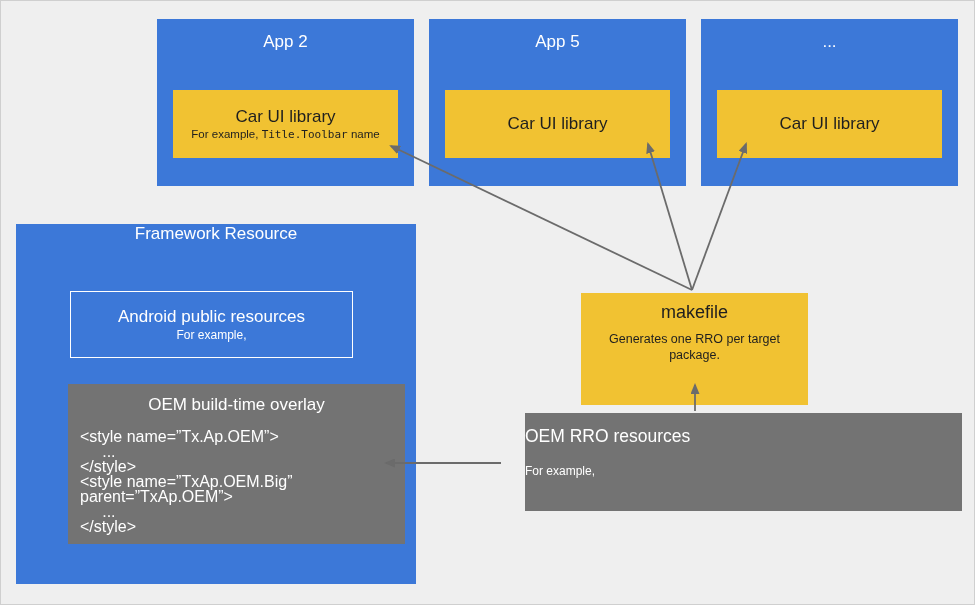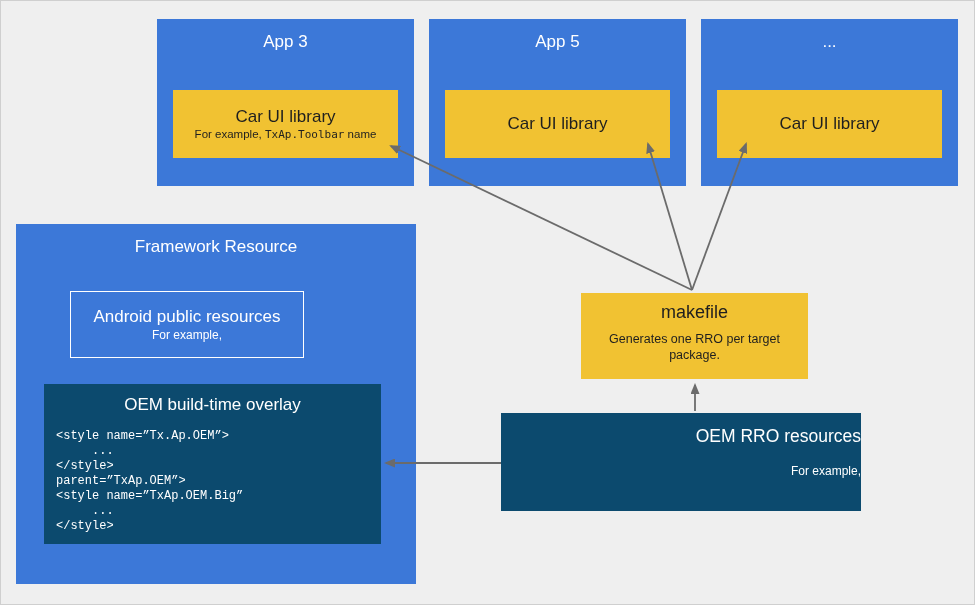--- a/index.html
+++ b/index.html
@@ -9,79 +9,79 @@
     position: relative;
     width: 975px;
     height: 605px;
     background: #efefef;
     border: 1px solid #cfcfcf;
     overflow: hidden;
   }
   .box { position: absolute; }
   .blue  { background: #3c78d8; color: #ffffff; }
   .yellow{ background: #f1c232; color: #1f1f1f; }
-  .green { background: #0c4a6e; color: #ffffff; }
+  .green { background: #737373; color: #ffffff; margin-left: 24px; }
 
   .app { width: 257px; height: 167px; top: 18px; }
   .app-title { text-align: center; font-size: 17px; margin-top: 13px; }
   .lib {
     position: absolute; left: 16px; top: 71px; width: 225px; height: 68px;
     display: flex; flex-direction: column; align-items: center; justify-content: center;
     text-align: center;
   }
   .lib-title { font-size: 17px; line-height: 21px; }
   .lib-example { font-size: 11.5px; line-height: 15px; white-space: nowrap; }
   .mono { font-family: "DejaVu Sans Mono", monospace; }
   .lib-code { font-family: "DejaVu Sans Mono", monospace; font-size: 11.5px; line-height: 15px; white-space: nowrap; }
   .lib-single { font-size: 17px; }
 
   .framework { left: 15px; top: 223px; width: 400px; height: 360px; }
-  .framework-title { text-align: center; font-size: 17px; margin-top: 13px; }
+  .framework-title { text-align: center; font-size: 17px; }
 
   .android-public {
-    position: absolute; left: 54px; top: 67px; width: 234px; height: 67px;
+    position: absolute; left: 54px; top: 67px; width: 283px; height: 67px;
     border: 1px solid #ffffff; text-align: center;
     display: flex; flex-direction: column; justify-content: center;
   }
   .ap-title { font-size: 17px; line-height: 22px; }
   .ap-example { font-size: 12px; line-height: 15px; }
   .ap-code { font-family: "DejaVu Sans Mono", monospace; font-size: 12px; line-height: 16px; }
 
   .oem-overlay { position: absolute; left: 28px; top: 160px; width: 337px; height: 160px; }
   .oem-overlay-title { text-align: center; font-size: 17px; margin-top: 11px; }
   .oem-code { margin: 14px 0 0 12px; }
   .code-line {
-    font-family: Liberation Mono, monospace;
-    font-size: 12px; line-height: 15px; white-space: pre; color: #ffffff;
+    font-family: Liberation Sans, sans-serif;
+    font-size: 16px; line-height: 15px; white-space: pre; color: #ffffff;
   }
 
   .makefile {
-    left: 580px; top: 292px; width: 227px; height: 86px;
+    left: 580px; top: 292px; width: 227px; height: 112px;
     text-align: center;
   }
   .makefile-title { font-size: 18px; margin-top: 9px; }
   .makefile-desc { font-size: 12.5px; line-height: 16px; width: 200px; margin: 8px auto 0; }
 
-  .oem-rro { left: 500px; top: 412px; width: 360px; height: 98px; text-align: right; }
+  .oem-rro { left: 500px; top: 412px; width: 437px; height: 98px; text-align: left; }
   .oem-rro-title { font-size: 17.5px; margin-top: 13px; }
   .oem-rro-example { font-size: 12px; margin-top: 17px; line-height: 15px; }
   .oem-rro-code { font-family: "DejaVu Sans Mono", monospace; font-size: 12px; line-height: 16px; white-space: nowrap; }
 
   svg.arrows { position: absolute; left: 0; top: 0; width: 975px; height: 605px; pointer-events: none; }
 </style>
 </head>
 <body>
 
 <div class="canvas">
 
   <div class="box blue app" style="left:156px">
-    <div class="app-title">App 3</div>
+    <div class="app-title">App 2</div>
     <div class="box yellow lib">
       <div class="lib-title">Car UI library</div>
-      <div class="lib-example"><span>For example, </span><span class="mono" style="font-size:11px">TxAp.Toolbar</span><span> name</span></div>
+      <div class="lib-example"><span>For example, </span><span class="mono" style="font-size:11px">Title.Toolbar</span><span> name</span></div>
     </div>
   </div>
 
   <div class="box blue app" style="left:428px">
     <div class="app-title">App 5</div>
     <div class="box yellow lib">
       <div class="lib-single">Car UI library</div>
     </div>
   </div>
 
@@ -99,22 +99,22 @@
       <div class="ap-title">Android public resources</div>
       <div class="ap-example">For example,</div>
     </div>
 
     <div class="box green oem-overlay">
       <div class="oem-overlay-title">OEM build-time overlay</div>
       <div class="oem-code">
         <div class="code-line">&lt;style name=”Tx.Ap.OEM”&gt;</div>
         <div class="code-line">     ...</div>
         <div class="code-line">&lt;/style&gt;</div>
+        <div class="code-line">&lt;style name=”TxAp.OEM.Big”</div>
         <div class="code-line">parent=”TxAp.OEM”&gt;</div>
-        <div class="code-line">&lt;style name=”TxAp.OEM.Big”</div>
         <div class="code-line">     ...</div>
         <div class="code-line">&lt;/style&gt;</div>
       </div>
     </div>
   </div>
 
   <div class="box yellow makefile">
     <div class="makefile-title">makefile</div>
     <div class="makefile-desc">Generates one RRO per target package.</div>
   </div>

